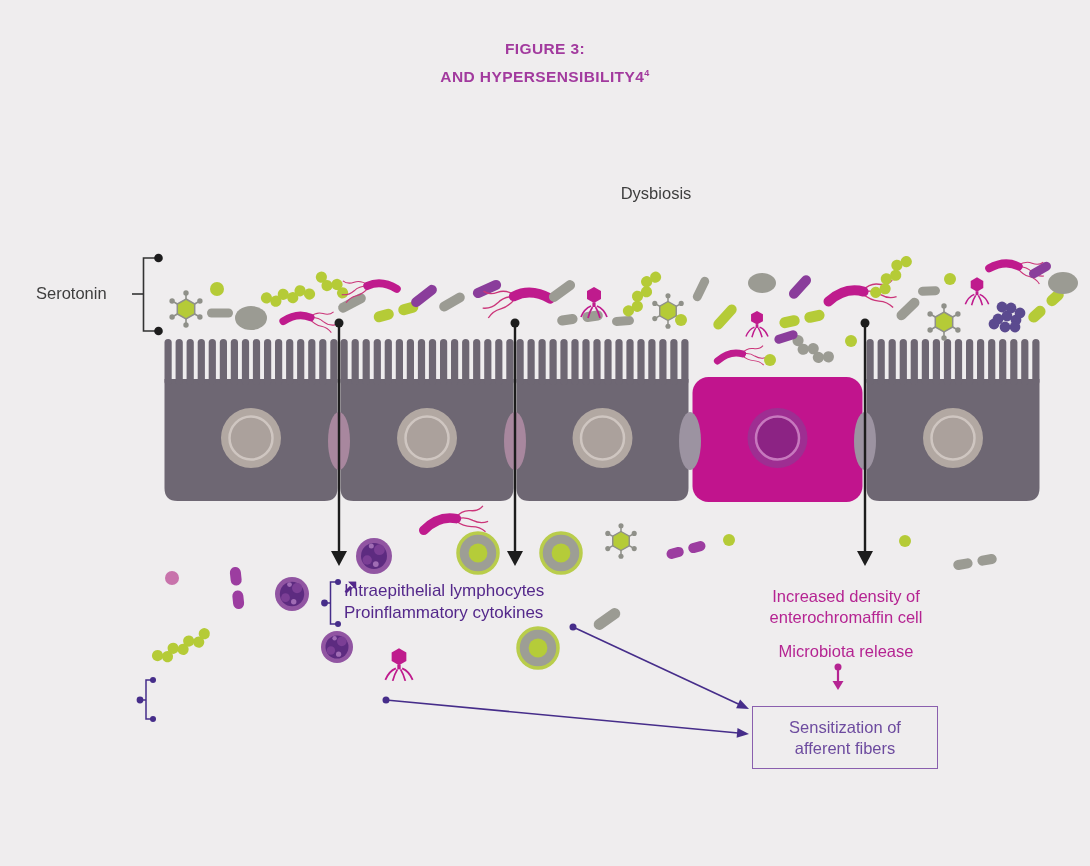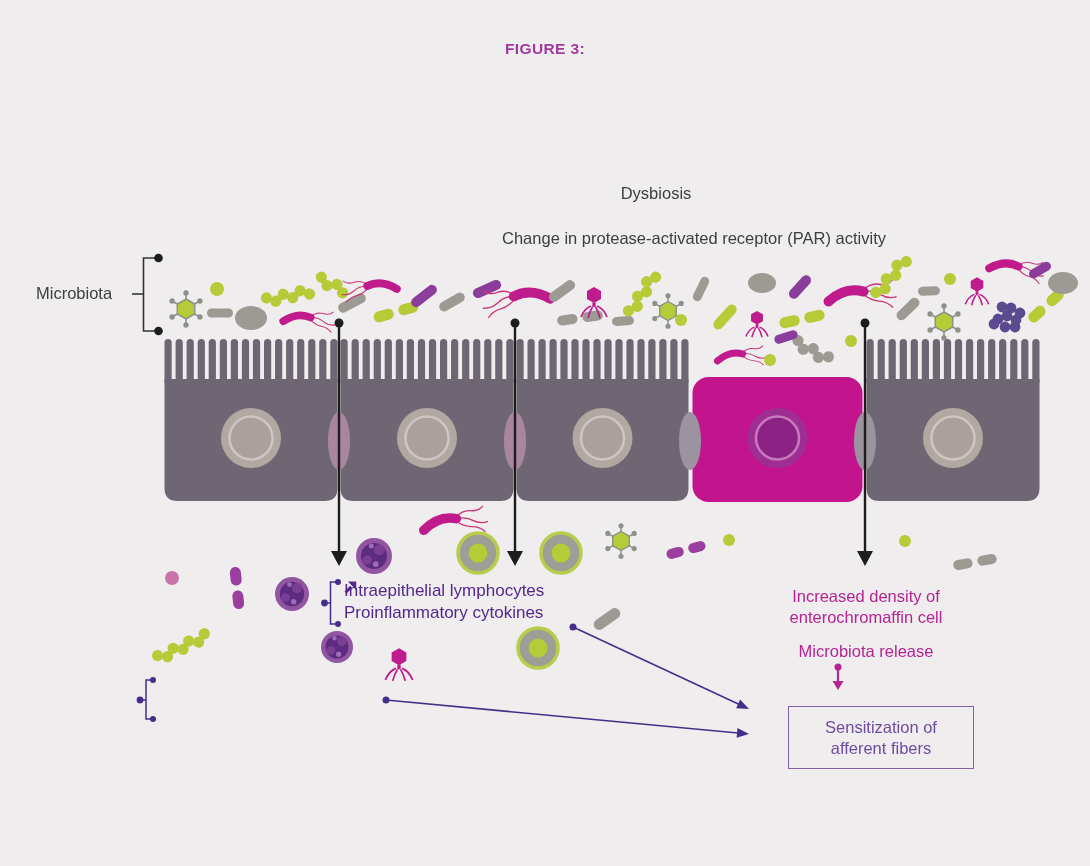--- a/index.html
+++ b/index.html
@@ -17,28 +17,28 @@
   .stage{position:relative;width:1090px;height:866px;background:var(--c-bg);
          font-family:"Liberation Sans", sans-serif;overflow:hidden;}
   .stage svg{position:absolute;left:0;top:0;}
   .txt{position:absolute;white-space:nowrap;}
   .figure-title{left:0;top:36px;width:1090px;text-align:center;
       color:var(--c-title);font-weight:700;font-size:15.5px;line-height:25px;letter-spacing:.4px;}
   .figure-title sup{font-size:9px;}
   .dark{color:var(--c-text);font-size:16.5px;}
   .center{transform:translateX(-50%);}
   .plabel{color:var(--c-purple);font-size:17px;font-weight:500;}
-  .mlabel{color:var(--c-magenta);font-size:16.5px;font-weight:500;text-align:center;line-height:21px;margin-left:20px;}
+  .mlabel{color:var(--c-magenta);font-size:16.5px;font-weight:500;text-align:center;line-height:21px;}
   .rowset{position:absolute;display:flex;flex-direction:column;gap:3px;}
   .row{display:flex;align-items:center;gap:5px;height:19px;}
   .ne{width:13px;height:13px;flex:0 0 13px;}
   .sens-box{position:absolute;left:752px;top:706px;width:184px;height:61px;
       border:1.5px solid var(--c-box-border);display:flex;flex-direction:column;
       align-items:center;justify-content:center;color:var(--c-box-text);
-      font-size:16.5px;font-weight:500;line-height:21px;margin-left:36px;}
+      font-size:16.5px;font-weight:500;line-height:21px;}
 </style>
 </head>
 <body>
 
 <div class="stage">
 
   <svg id="scene" width="1090" height="866" viewBox="0 0 1090 866">
       <g>
         <g>
           <path d="M164.5,379 L337.5,379 L337.5,488 Q337.5,501 324.5,501 L177.5,501 Q164.5,501 164.5,488 Z" fill="#6e6773"></path>
@@ -512,27 +512,27 @@
       </g>
       <g>
         <circle cx="838" cy="667" r="3.5" fill="#b52492"></circle>
         <line x1="838" y1="667" x2="838" y2="682" stroke="#b52492" stroke-width="2.2"></line>
         <polygon points="838.0,690.0 832.5,681.0 843.5,681.0" fill="#b52492"></polygon>
       </g>
     </svg>
 
   <div class="txt figure-title">
     <div>FIGURE 3:</div>
+    <div><span>AND HYPERSENSIBILITY4</span><sup>4</sup></div>
   </div>
 
   <div class="txt dark center" style="left:656px;top:184px;">Dysbiosis</div>
 
-  <div class="txt dark center" style="left:694px;top:229px;">Change in protease-activated receptor (PAR) activity</div>
-
-  <div class="txt dark" style="left:36px;top:284px;">Microbiota</div>
+
+  <div class="txt dark" style="left:36px;top:284px;">Serotonin</div>
 
   <div class="rowset" style="left:344px;top:581px;">
     <div class="row">
       <svg class="ne" viewBox="0 0 12 12">
         <path d="M1.5,10.5 L6.5,5.5" stroke="#54288b" stroke-width="2.4" fill="none"></path>
         <polygon points="4,0.8 11.2,0.8 11.2,8" fill="#54288b"></polygon>
       </svg>
       <span class="plabel">Intraepithelial lymphocytes</span>
     </div>
     <div class="row">

